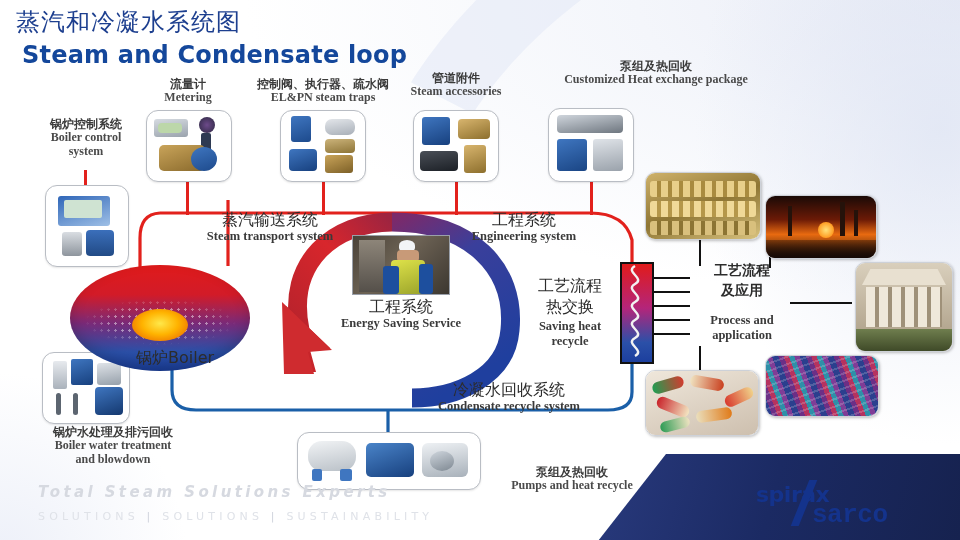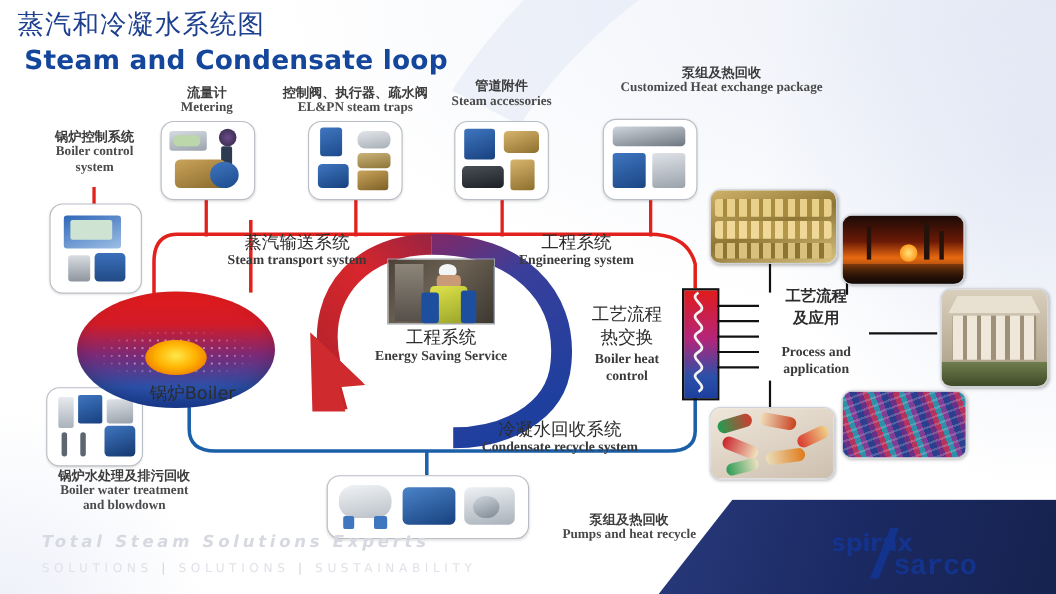--- a/index.html
+++ b/index.html
@@ -312,22 +312,22 @@
   </div>
 
   <div class="loop-lab" style="left:398px;top:380px;width:222px;">
     <div class="cn">冷凝水回收系统</div>
     <div class="en">Condensate recycle system</div>
   </div>
 
   <div class="loop-lab" style="left:520px;top:276px;width:100px;">
     <div class="cn">工艺流程</div>
     <div class="cn" style="margin-top:2px;">热交换</div>
-    <div class="en" style="margin-top:3px;">Boiler heat</div>
-    <div class="en">control</div>
+    <div class="en" style="margin-top:3px;">Saving heat</div>
+    <div class="en">recycle</div>
   </div>
 
   <div class="loop-lab" style="left:690px;top:262px;width:104px;">
     <div class="cn" style="font-size:14px;font-weight:bold;">工艺流程</div>
     <div class="cn" style="font-size:14px;font-weight:bold;margin-top:3px;">及应用</div>
     <div class="en" style="margin-top:14px;">Process and</div>
     <div class="en">application</div>
   </div>
 
   <div class="photo" style="left:645px;top:172px;width:114px;height:66px;">

